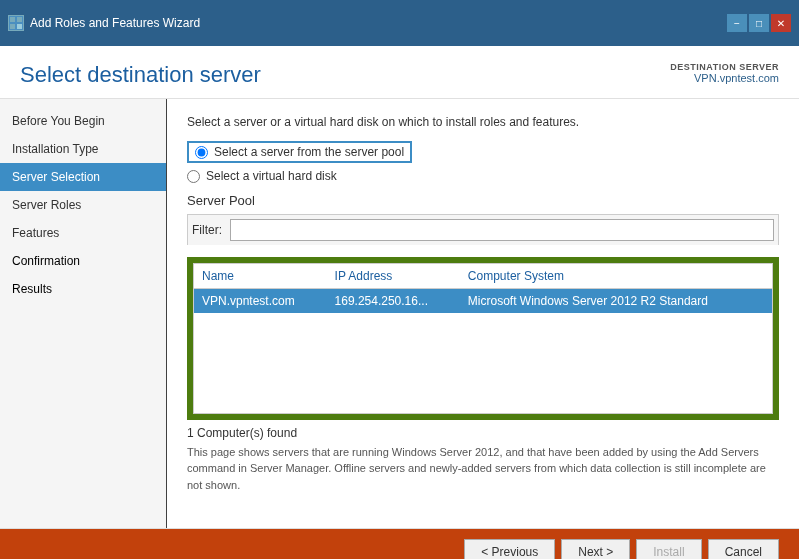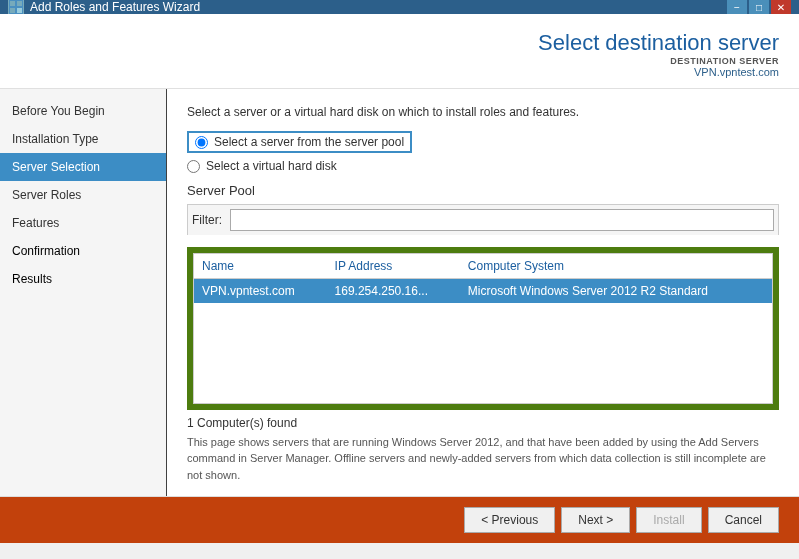--- a/index.html
+++ b/index.html
@@ -8,21 +8,21 @@
       font-size: 12px;
       background: #f0f0f0;
       width: 799px;
       height: 559px;
       overflow: hidden;
     }
 
     
     .title-bar {
       background: #2c5f8a;
-      height: 14px;
+      height: 46px;
       display: flex;
       align-items: center;
       justify-content: space-between;
       padding: 0 8px;
       color: white;
     }
     .title-bar-left {
       display: flex;
       align-items: center;
       gap: 6px;
@@ -65,22 +65,21 @@
       background: white;
     }
 
     
     .header {
       background: white;
       padding: 16px 20px 10px 20px;
       border-bottom: 1px solid #e0e0e0;
       display: flex;
       justify-content: space-between;
-      align-items: flex-end;
-      flex-direction: column;
+      align-items: flex-start;
     }
     .header-title {
       font-size: 22px;
       font-weight: 300;
       color: #1c5fa0;
     }
     .dest-server {
       text-align: right;
       font-size: 10px;
       color: #555;

